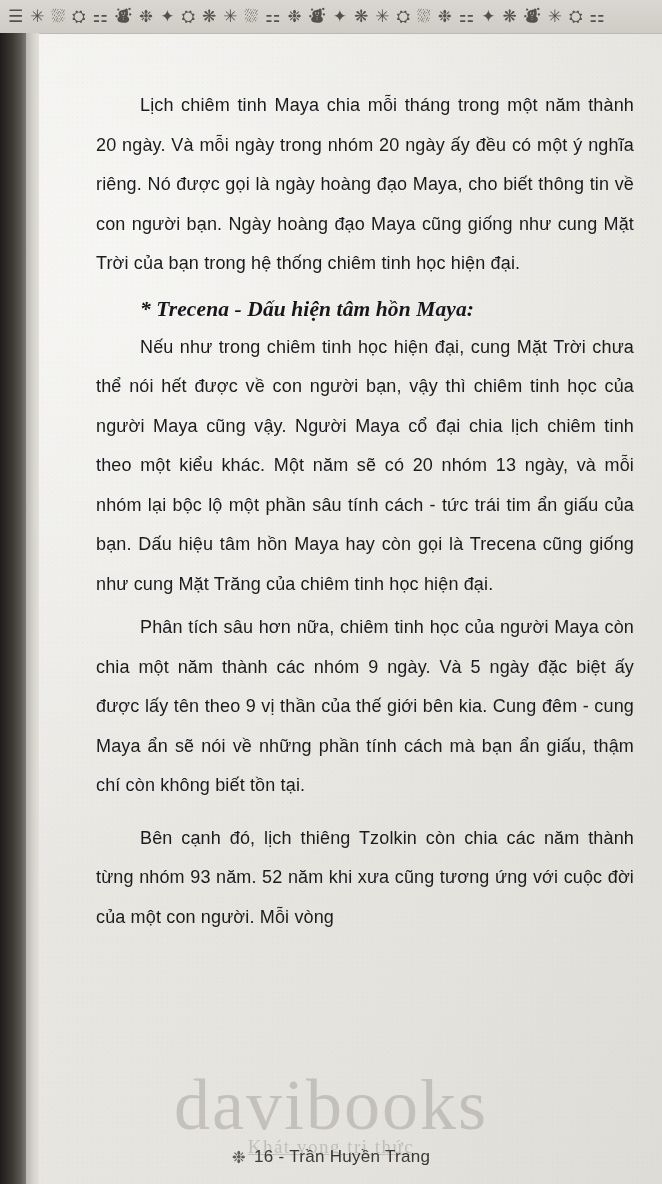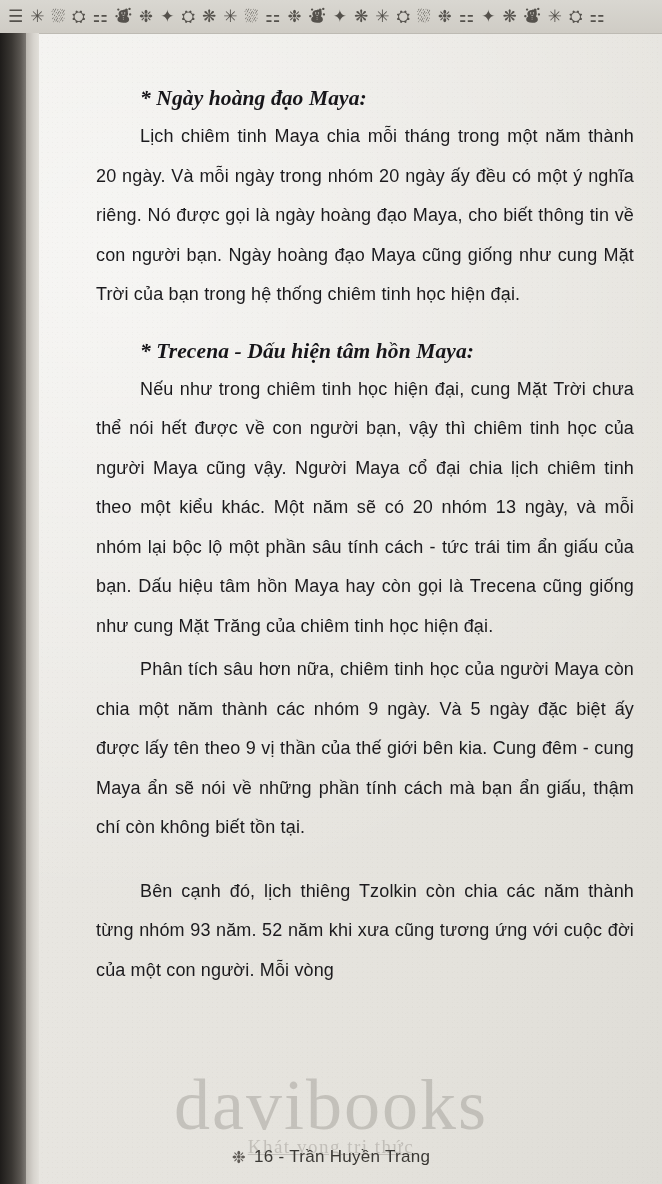--- a/index.html
+++ b/index.html
@@ -102,21 +102,21 @@
     font-size: 18px;
     line-height: 39.5px;
     color: #1b1a1d;
     margin: 0 0 4px 0;
     text-align: justify;
     text-justify: inter-word;
     text-indent: 44px;
     width: 538px;
     letter-spacing: 0.15px;
   }
-  .gap-before { margin-top: 24px; }
+  .gap-before { margin-top: 13px; }
 
   
   .watermark {
     position: absolute;
     left: 0;
     top: 1070px;
     width: 662px;
     text-align: center;
     pointer-events: none;
     user-select: none;
@@ -197,21 +197,20 @@
       <span class="glyph">✳</span>
       <span class="glyph">⛭</span>
       <span class="glyph">⚏</span>
     </div>
   </div>
 
   <div class="spine"></div>
   <div class="spine-inner"></div>
 
   <div class="content">
-    <div class="heading">* Ngày hoàng đạo Maya:</div>
     <p class="para">Lịch chiêm tinh Maya chia mỗi tháng trong một năm thành 20 ngày. Và mỗi ngày trong nhóm 20 ngày ấy đều có một ý nghĩa riêng. Nó được gọi là ngày hoàng đạo Maya, cho biết thông tin về con người bạn. Ngày hoàng đạo Maya cũng giống như cung Mặt Trời của bạn trong hệ thống chiêm tinh học hiện đại.</p>
 
     <div class="heading gap-before">* Trecena - Dấu hiện tâm hồn Maya:</div>
     <p class="para">Nếu như trong chiêm tinh học hiện đại, cung Mặt Trời chưa thể nói hết được về con người bạn, vậy thì chiêm tinh học của người Maya cũng vậy. Người Maya cổ đại chia lịch chiêm tinh theo một kiểu khác. Một năm sẽ có 20 nhóm 13 ngày, và mỗi nhóm lại bộc lộ một phần sâu tính cách - tức trái tim ẩn giấu của bạn. Dấu hiệu tâm hồn Maya hay còn gọi là Trecena cũng giống như cung Mặt Trăng của chiêm tinh học hiện đại.</p>
 
     <p class="para">Phân tích sâu hơn nữa, chiêm tinh học của người Maya còn chia một năm thành các nhóm 9 ngày. Và 5 ngày đặc biệt ấy được lấy tên theo 9 vị thần của thế giới bên kia. Cung đêm - cung Maya ẩn sẽ nói về những phần tính cách mà bạn ẩn giấu, thậm chí còn không biết tồn tại.</p>
 
     <p class="para gap-before">Bên cạnh đó, lịch thiêng Tzolkin còn chia các năm thành từng nhóm 93 năm. 52 năm khi xưa cũng tương ứng với cuộc đời của một con người. Mỗi vòng</p>
   </div>
 

